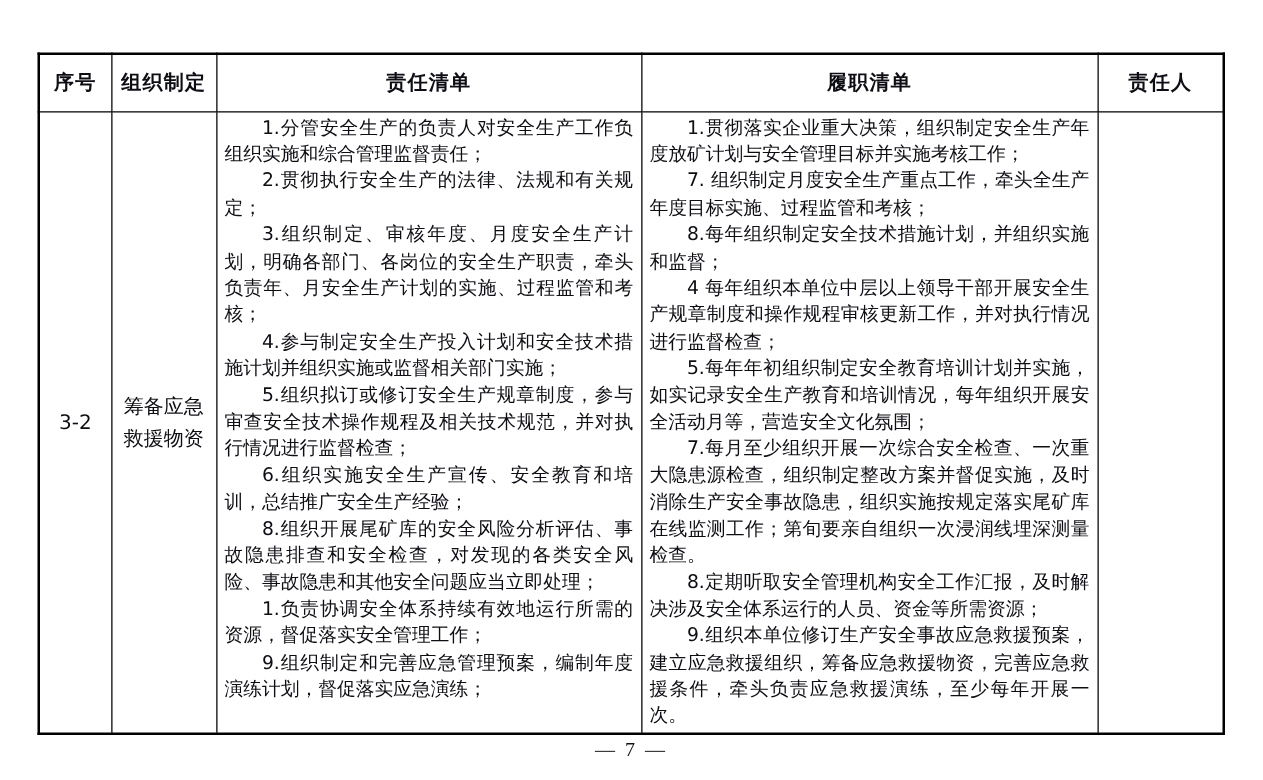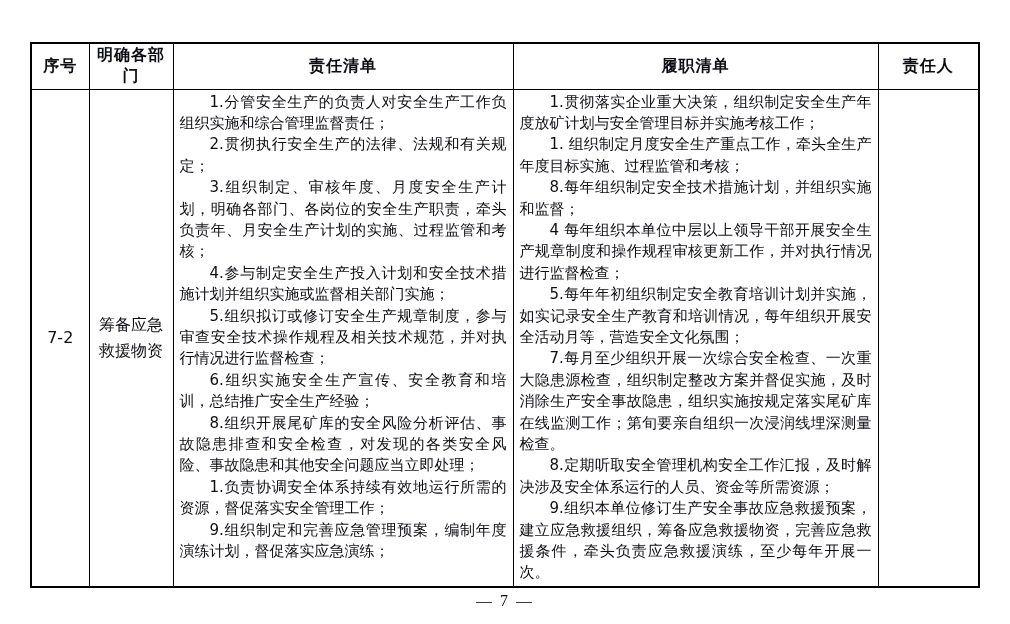--- a/index.html
+++ b/index.html
@@ -82,44 +82,44 @@
     <colgroup>
       <col class="c-seq">
       <col class="c-post">
       <col class="c-resp">
       <col class="c-duty">
       <col class="c-person">
     </colgroup>
     <thead>
       <tr>
         <th class="hdr">序号</th>
-        <th class="hdr">明确各部门</th>
+        <th class="hdr">组织制定</th>
         <th class="hdr">责任清单</th>
         <th class="hdr">履职清单</th>
         <th class="hdr">责任人</th>
       </tr>
     </thead>
     <tbody>
       <tr>
-        <td class="center-cell">7-2</td>
+        <td class="center-cell">3-2</td>
         <td class="center-cell post-cell">筹备应急救援物资</td>
         <td class="list-cell">
             <p class="para">1.分管安全生产的负责人对安全生产工作负组织实施和综合管理监督责任；</p>
             <p class="para">2.贯彻执行安全生产的法律、法规和有关规定；</p>
             <p class="para">3.组织制定、审核年度、月度安全生产计划，明确各部门、各岗位的安全生产职责，牵头负责年、月安全生产计划的实施、过程监管和考核；</p>
             <p class="para">4.参与制定安全生产投入计划和安全技术措施计划并组织实施或监督相关部门实施；</p>
             <p class="para">5.组织拟订或修订安全生产规章制度，参与审查安全技术操作规程及相关技术规范，并对执行情况进行监督检查；</p>
             <p class="para">6.组织实施安全生产宣传、安全教育和培训，总结推广安全生产经验；</p>
             <p class="para">8.组织开展尾矿库的安全风险分析评估、事故隐患排查和安全检查，对发现的各类安全风险、事故隐患和其他安全问题应当立即处理；</p>
             <p class="para">1.负责协调安全体系持续有效地运行所需的资源，督促落实安全管理工作；</p>
             <p class="para">9.组织制定和完善应急管理预案，编制年度演练计划，督促落实应急演练；</p>
           </td>
         <td class="list-cell">
             <p class="para">1.贯彻落实企业重大决策，组织制定安全生产年度放矿计划与安全管理目标并实施考核工作；</p>
-            <p class="para">1. 组织制定月度安全生产重点工作，牵头全生产年度目标实施、过程监管和考核；</p>
+            <p class="para">7. 组织制定月度安全生产重点工作，牵头全生产年度目标实施、过程监管和考核；</p>
             <p class="para">8.每年组织制定安全技术措施计划，并组织实施和监督；</p>
             <p class="para">4 每年组织本单位中层以上领导干部开展安全生产规章制度和操作规程审核更新工作，并对执行情况进行监督检查；</p>
             <p class="para">5.每年年初组织制定安全教育培训计划并实施，如实记录安全生产教育和培训情况，每年组织开展安全活动月等，营造安全文化氛围；</p>
             <p class="para">7.每月至少组织开展一次综合安全检查、一次重大隐患源检查，组织制定整改方案并督促实施，及时消除生产安全事故隐患，组织实施按规定落实尾矿库在线监测工作；第旬要亲自组织一次浸润线埋深测量检查。</p>
             <p class="para">8.定期听取安全管理机构安全工作汇报，及时解决涉及安全体系运行的人员、资金等所需资源；</p>
             <p class="para">9.组织本单位修订生产安全事故应急救援预案，建立应急救援组织，筹备应急救援物资，完善应急救援条件，牵头负责应急救援演练，至少每年开展一次。</p>
           </td>
         <td class="center-cell"></td>
       </tr>
     </tbody>

